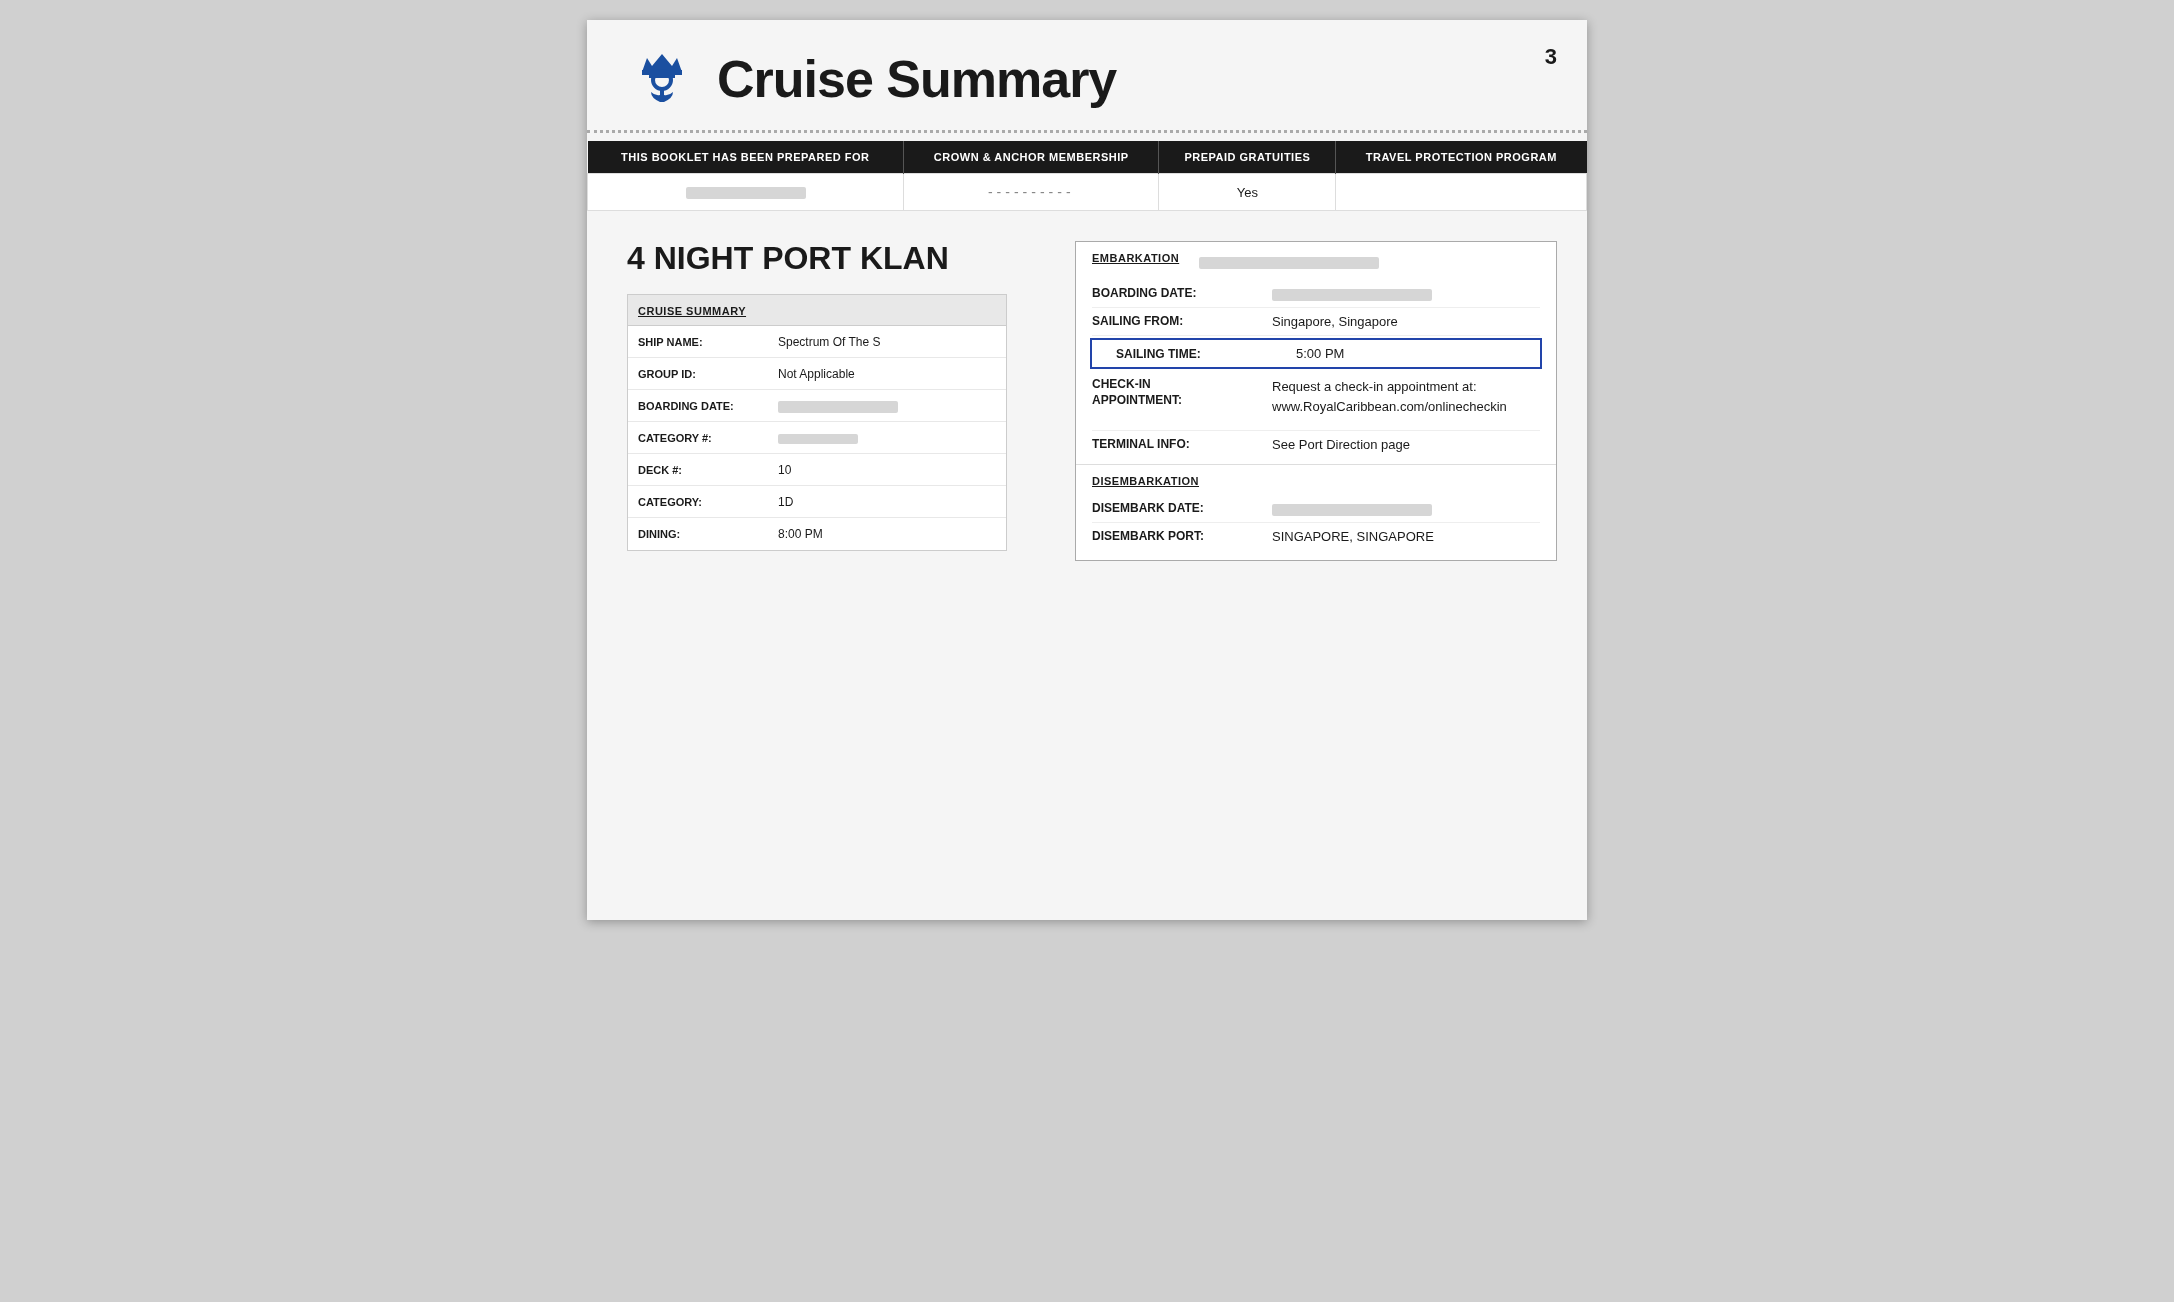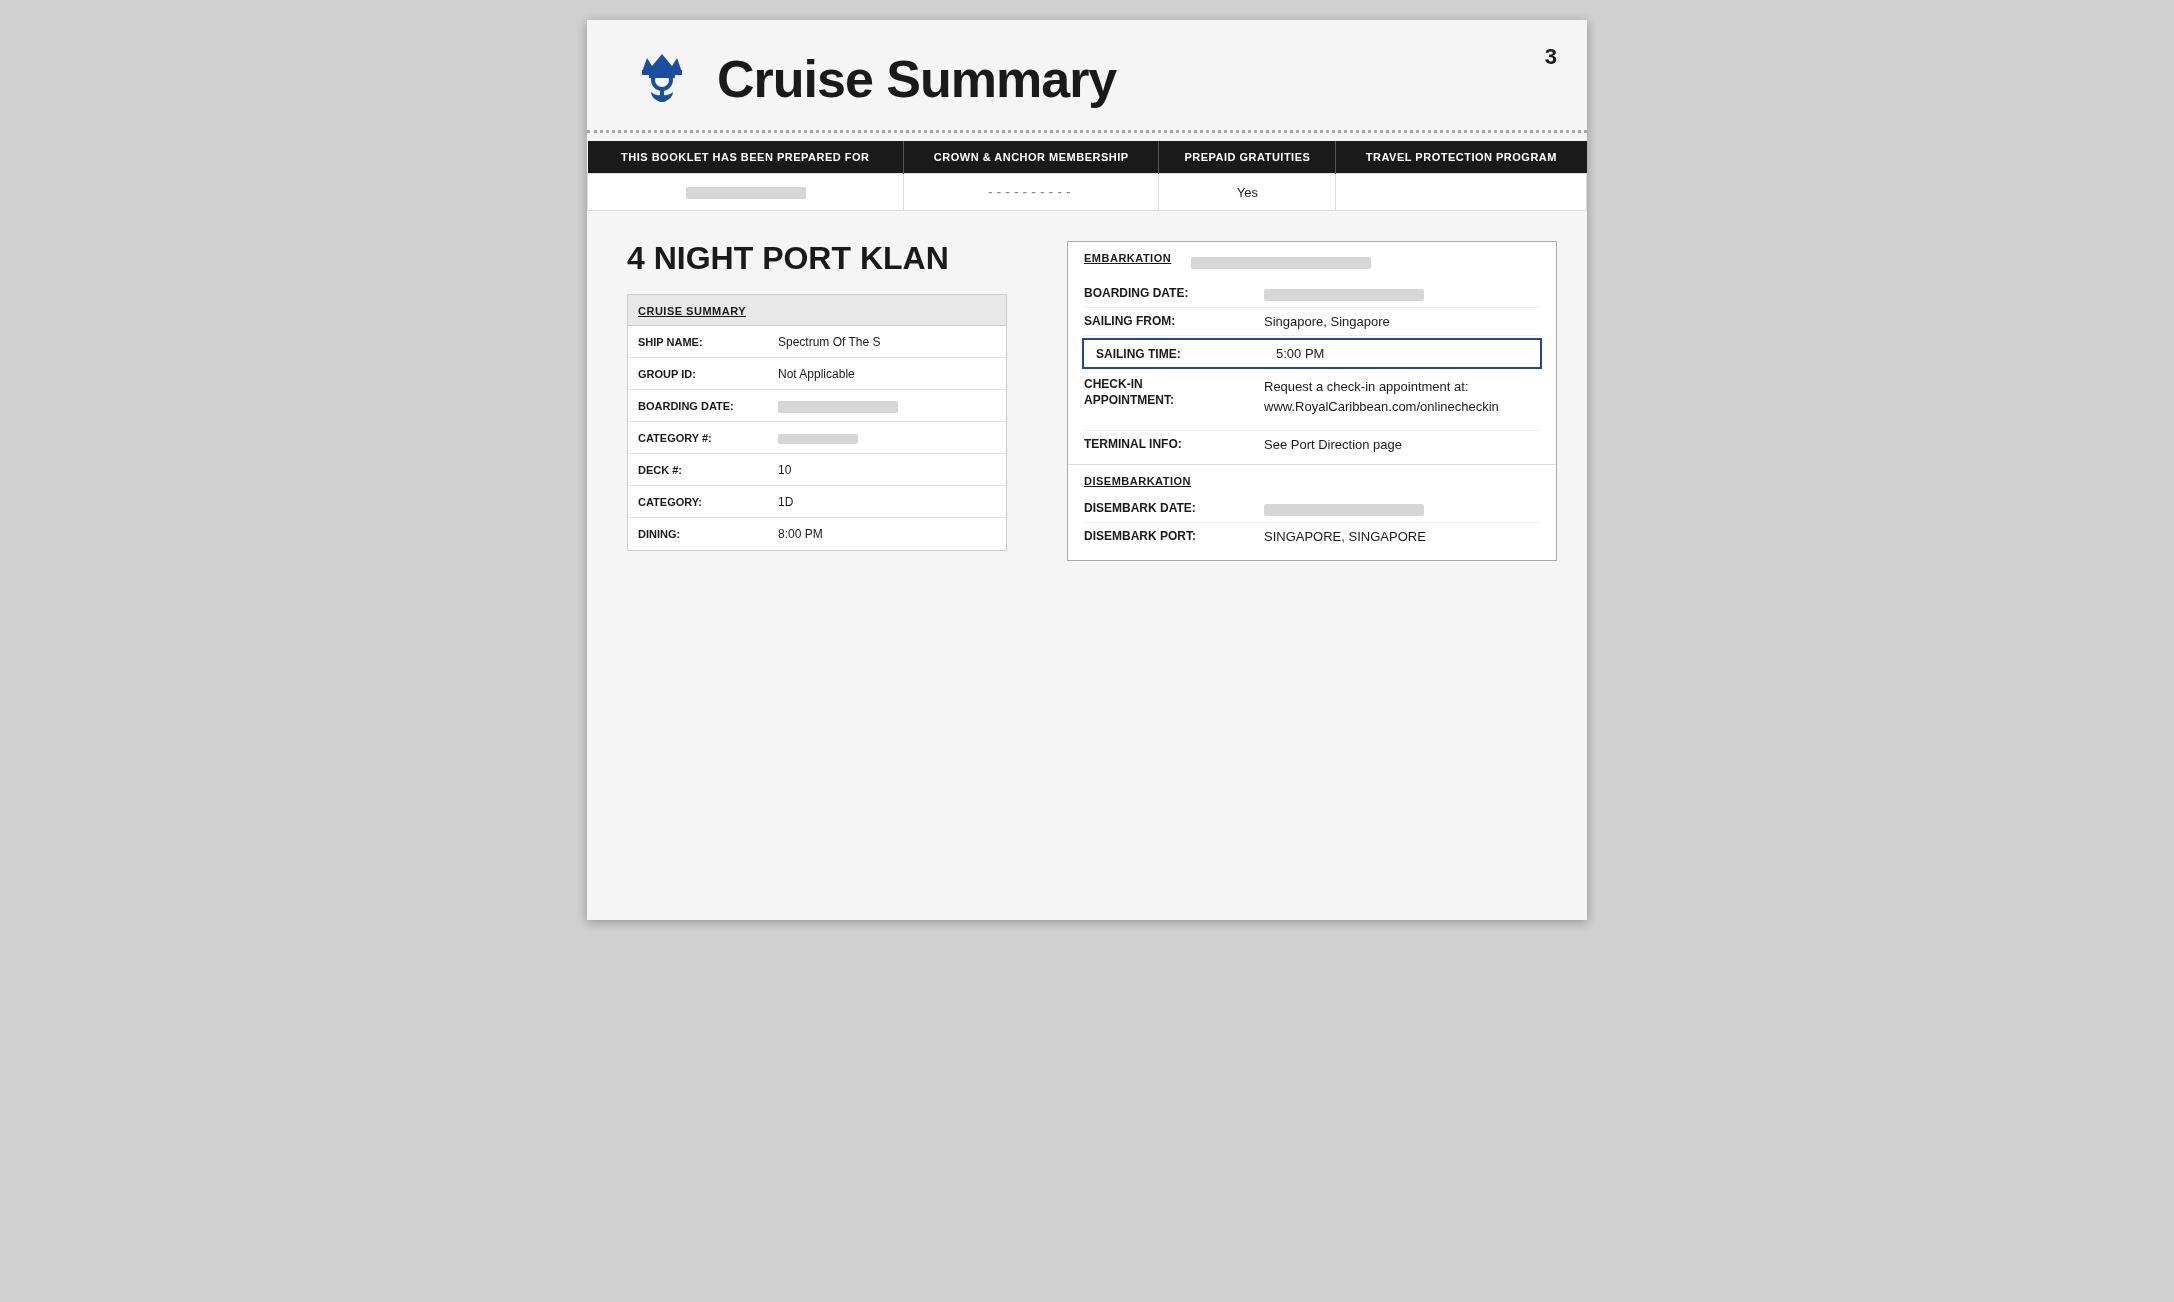--- a/index.html
+++ b/index.html
@@ -116,21 +116,21 @@
     .blurred-text-dash {
       color: #888;
       font-size: 14px;
       letter-spacing: 4px;
     }
 
     
     .content-area {
       display: flex;
       padding: 30px 30px 30px 40px;
-      gap: 0;
+      gap: 8px;
       position: relative;
     }
 
     
     .left-col {
       flex: 0 0 420px;
     }
 
     .cruise-title {
       font-size: 32px;
@@ -385,21 +385,21 @@
           <span class="emb-value">
             <span class="blurred-text" style="width:160px;"></span>
           </span>
         </div>
 
         <div class="emb-row">
           <span class="emb-label">SAILING FROM:</span>
           <span class="emb-value">Singapore, Singapore</span>
         </div>
 
-        <div style="border: 2.5px solid #2244aa; margin: 2px -2px; display:flex; align-items:center; padding: 6px 12px; background:#fff;">
+        <div style="border: 2.5px solid #2244aa; margin: 2px -2px; display:flex; align-items:center; padding: 6px 24px; background:#fff;">
           <span class="emb-label" style="font-size:12px;font-weight:700;">SAILING TIME:</span>
           <span class="emb-value" style="font-size:13px;">5:00 PM</span>
         </div>
 
         <div class="emb-row" style="padding-bottom:14px;">
           <span class="emb-label" style="line-height:1.3;">CHECK-IN<br>APPOINTMENT:</span>
           <span class="emb-value" style="line-height:1.5;">
             Request a check-in appointment at:<br>
             www.RoyalCaribbean.com/onlinecheckin
           </span>

